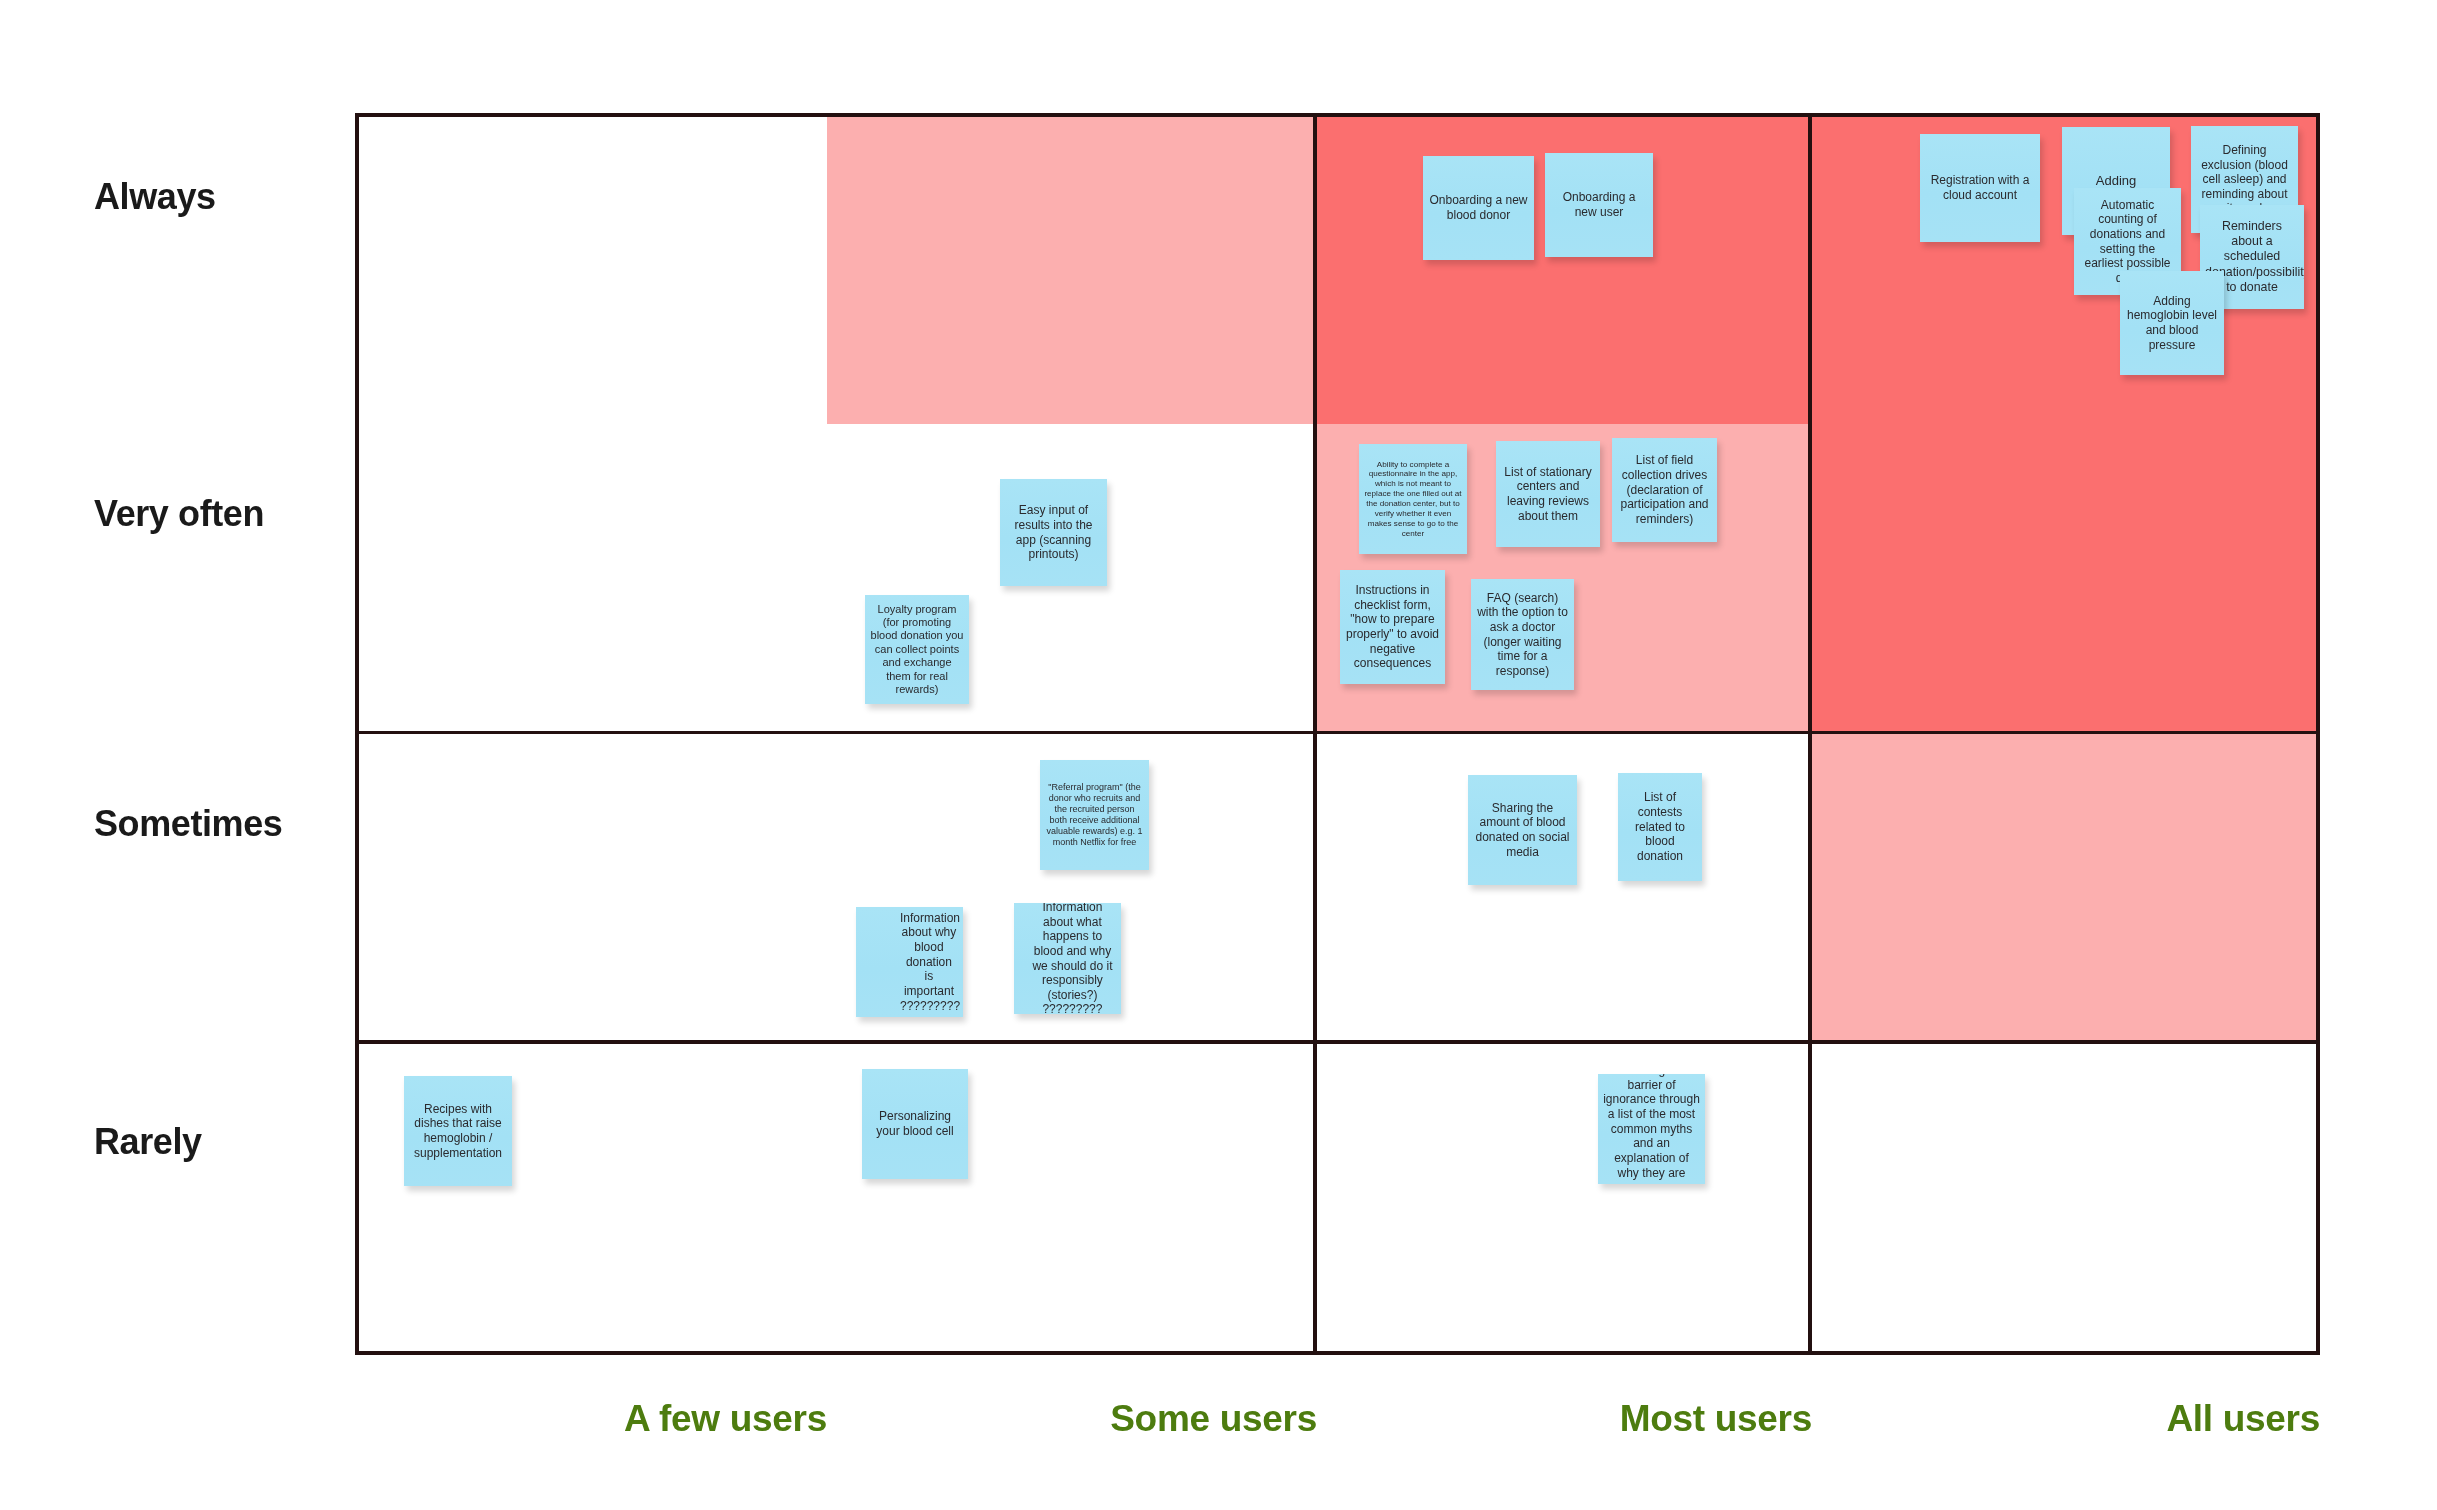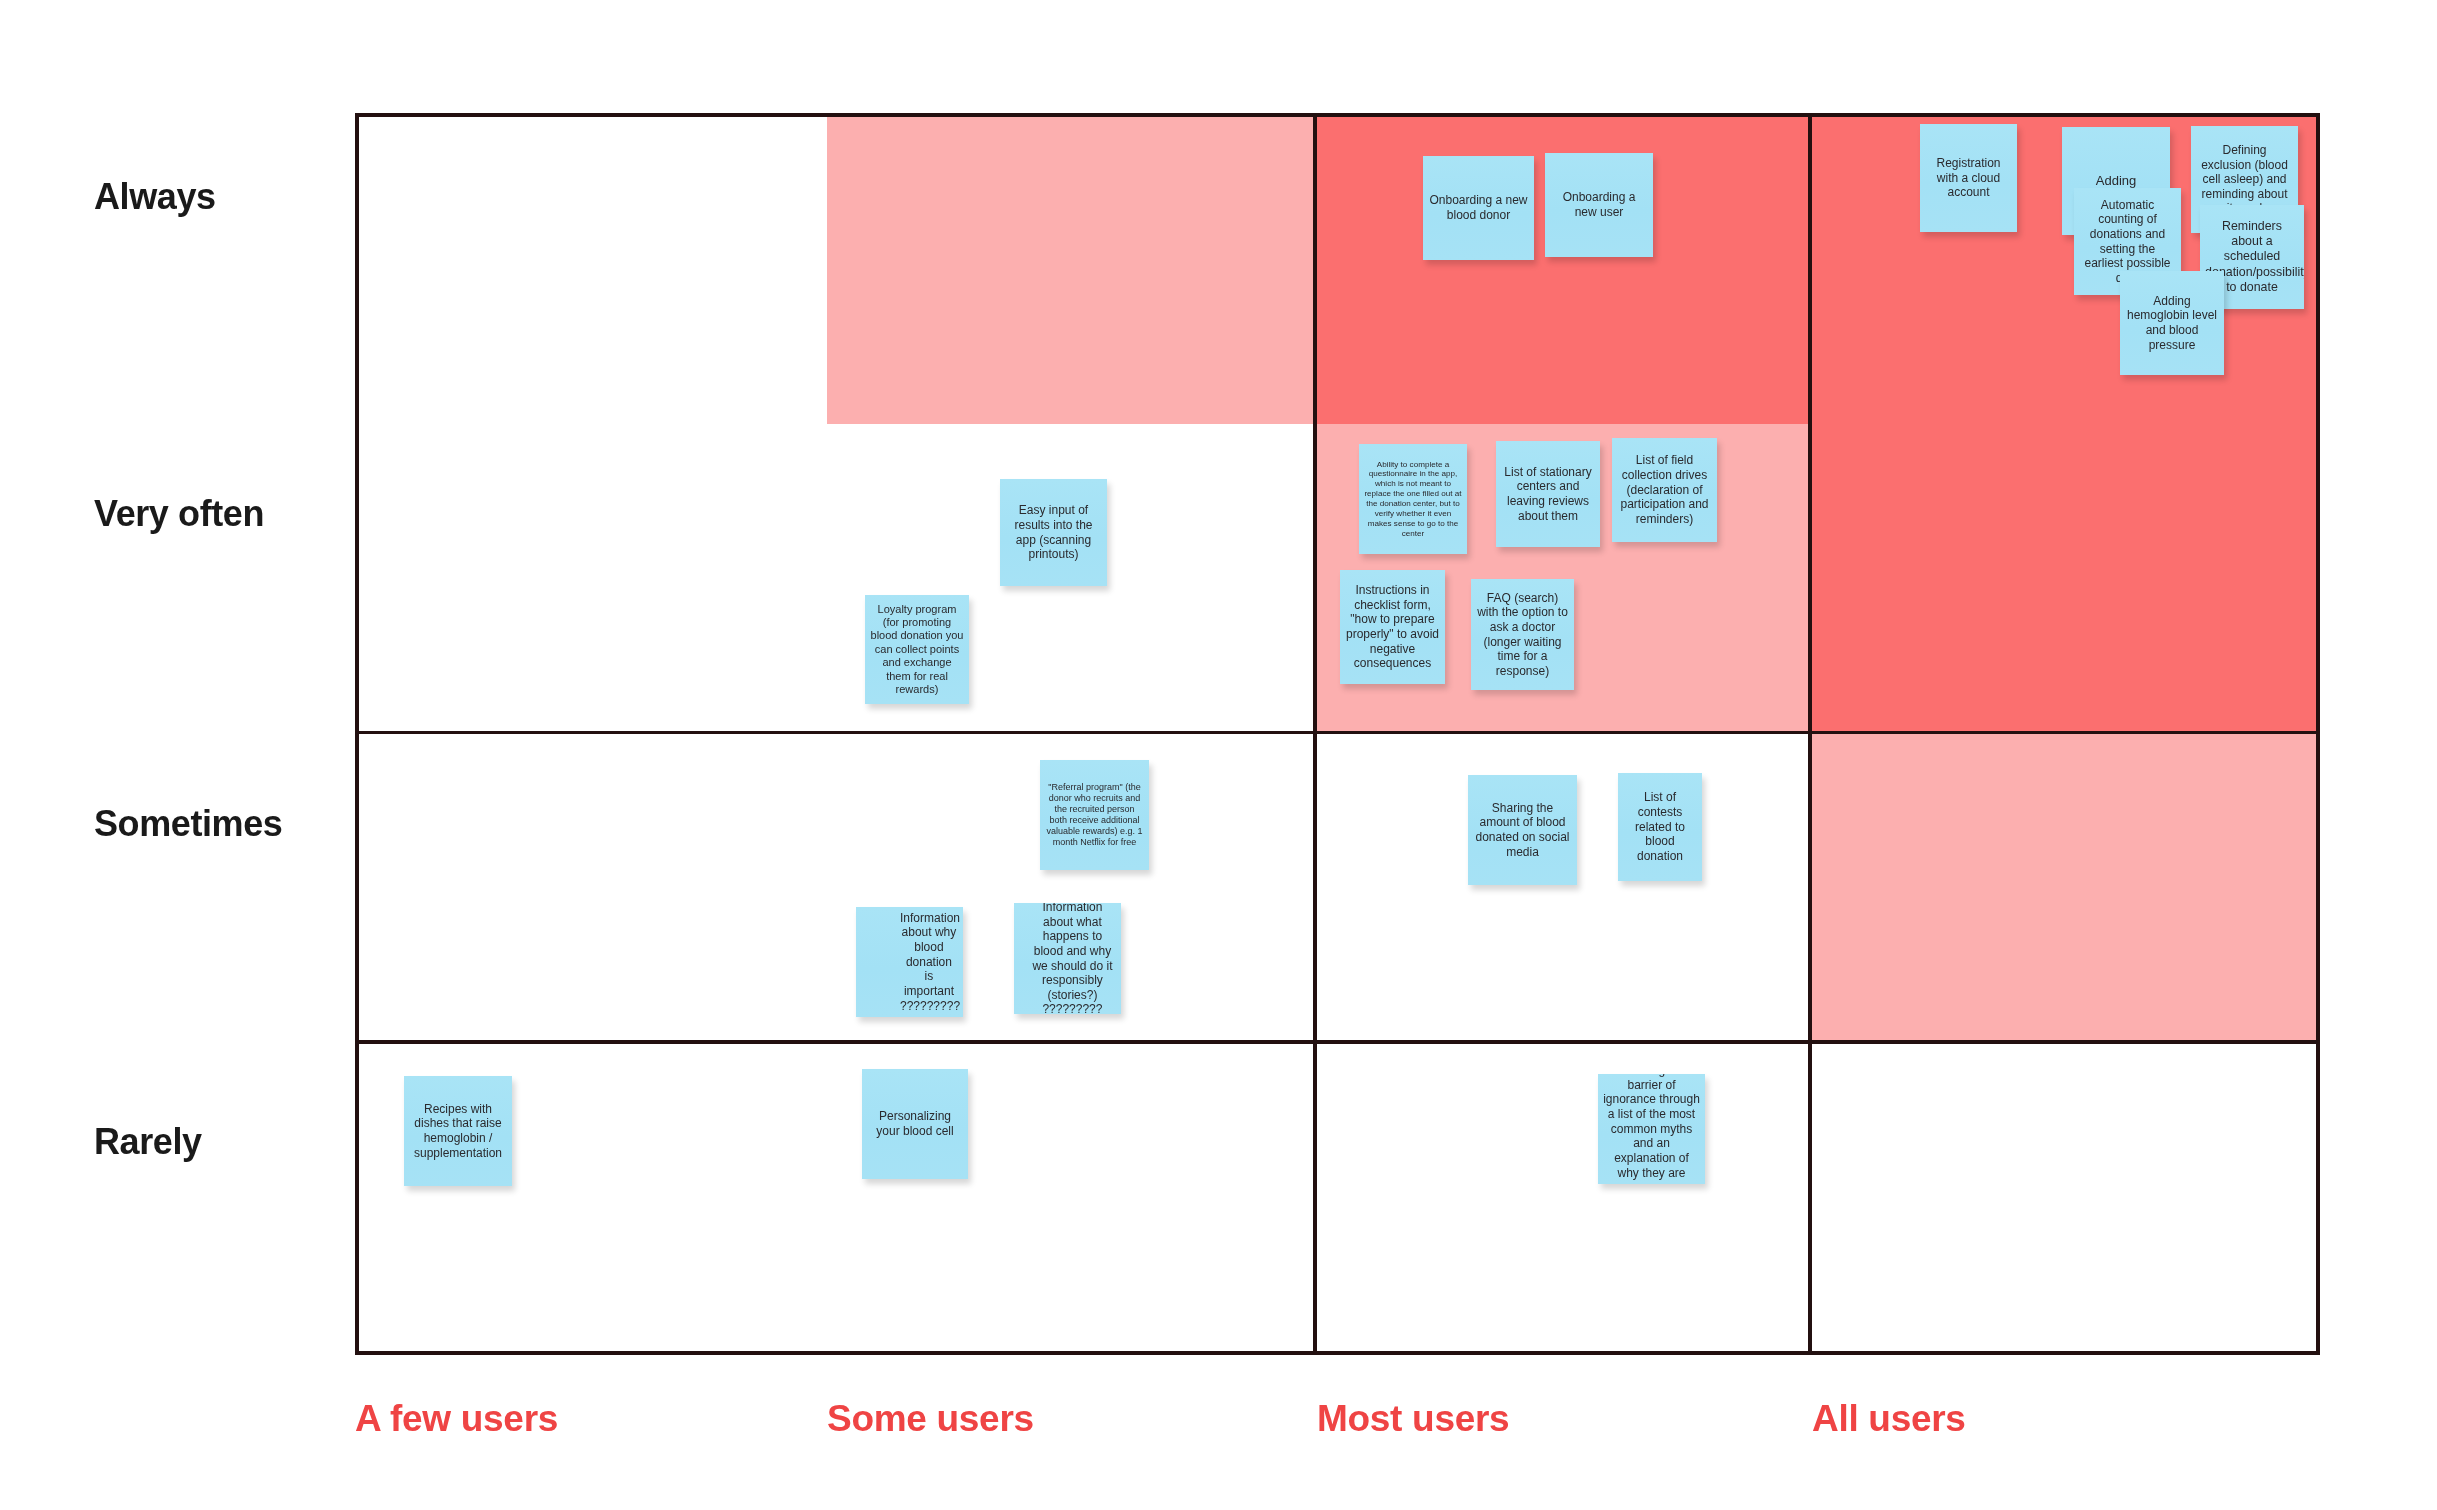--- a/index.html
+++ b/index.html
@@ -28,24 +28,24 @@
     font-size: 36px;
     font-weight: 700;
     color: #1a1a1a;
     letter-spacing: -0.4px;
     white-space: nowrap;
   }
 
   
   .col-label {
     position: absolute;
-    text-align: left;
+    text-align: right;
     font-size: 37px;
     font-weight: 700;
-    color: #ef4444;
+    color: #4d7c0f;
     letter-spacing: -0.3px;
     white-space: nowrap;
   }
 
   
   .grid {
     position: absolute;
     left: 355px;
     top: 113px;
     width: 1964px;
@@ -118,21 +118,21 @@
       <div class="cell fill-none" style="left: 1457px; top: 931px; width: 508px; height: 311px;"></div>
     </div>
 
   <div id="notes-layer">
       <div class="note" style="left: 1423px; top: 156px; width: 111px; height: 104px; font-size: 12px;">
         <span>Onboarding a new blood donor</span>
       </div>
       <div class="note" style="left: 1545px; top: 153px; width: 108px; height: 104px; font-size: 12px;">
         <span>Onboarding a new user</span>
       </div>
-      <div class="note" style="left: 1920px; top: 124px; width: 97px; height: 108px; font-size: 12px;">
+      <div class="note" style="left: 1920px; top: 134px; width: 120px; height: 108px; font-size: 12px;">
         <span>Registration with a cloud account</span>
       </div>
       <div class="note" style="left: 2062px; top: 127px; width: 108px; height: 108px; font-size: 13px;">
         <span>Adding</span>
       </div>
       <div class="note" style="left: 2191px; top: 126px; width: 107px; height: 107px; font-size: 12px;">
         <span>Defining exclusion (blood cell asleep) and reminding about its end</span>
       </div>
       <div class="note" style="left: 2074px; top: 188px; width: 107px; height: 107px; font-size: 12px;">
         <span>Automatic counting of donations and setting the earliest possible date</span>

